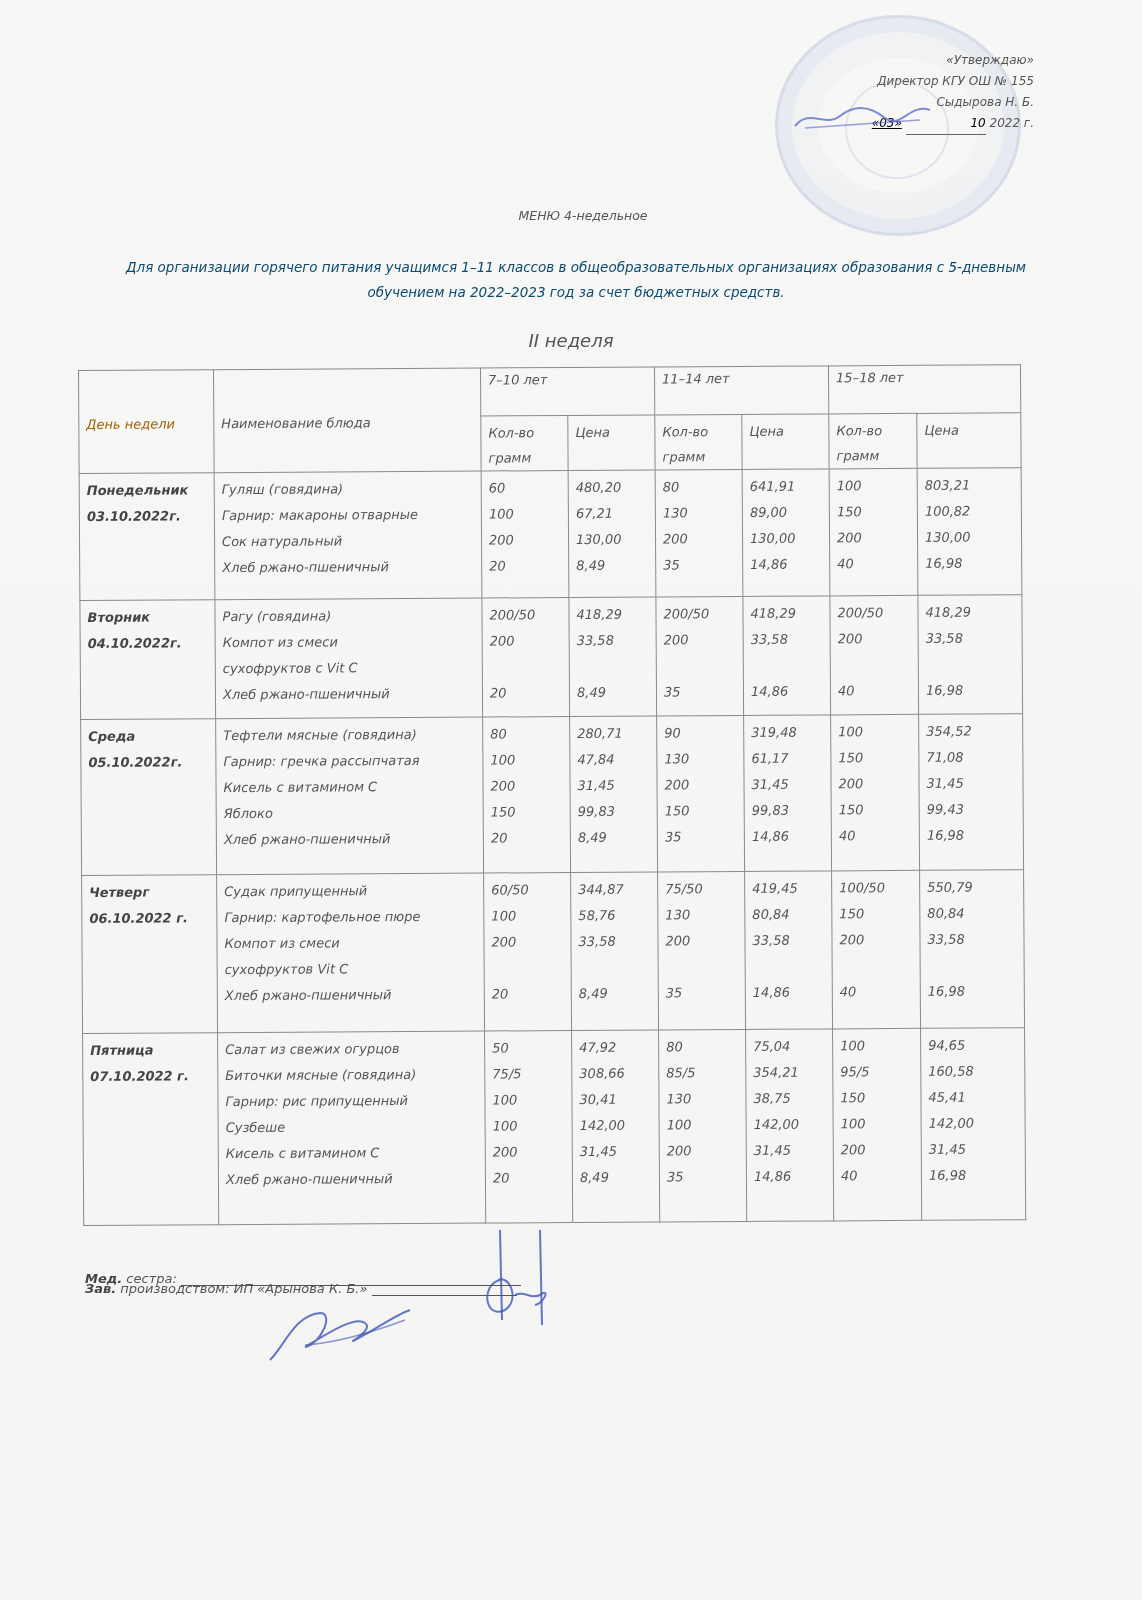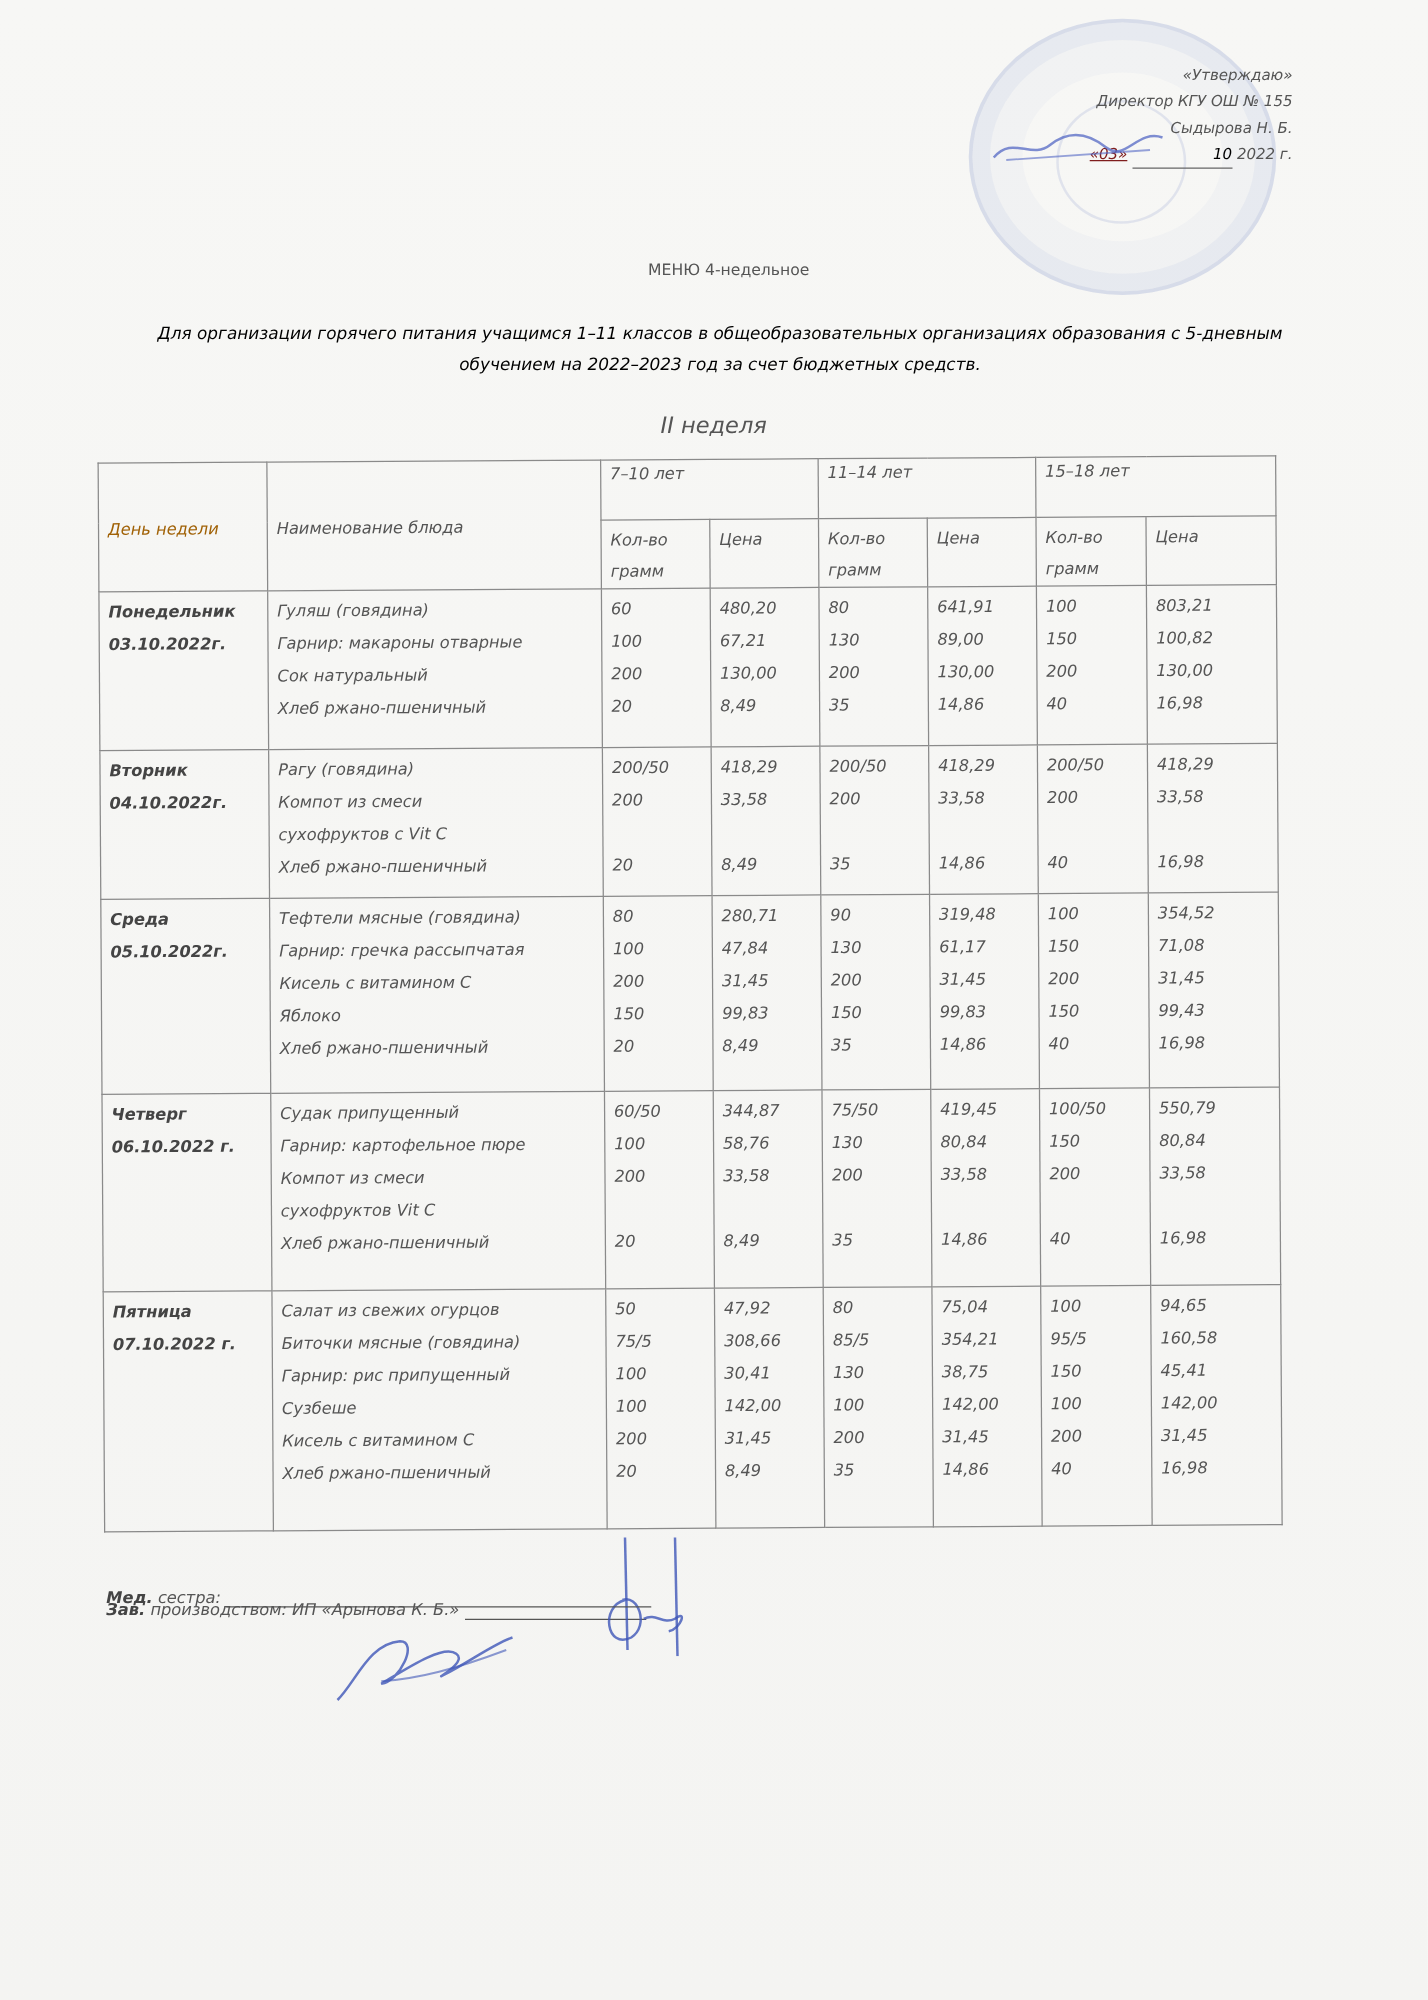--- a/index.html
+++ b/index.html
@@ -19,34 +19,34 @@
   }
   .stamp-inner {
     position:absolute; left:845px; top:80px; width:100px; height:95px; border-radius:50%;
     border:2px solid rgba(120,140,200,0.18);
   }
   .approval {
     position:absolute; right:108px; top:50px; text-align:right;
     font-size:12px; line-height:21px; color:#555; font-style:italic;
   }
   .approval .line { display:block; white-space:nowrap; }
-  .approval .date-u { text-decoration:underline; color:#7f1d1d; }
+  .approval .date-u { text-decoration:underline; color:#000000; }
   .approval .blank { display:inline-block; width:80px; border-bottom:1px solid #666; }
 
   .sig-director {
     position:absolute; left:795px; top:100px;
   }
 
   .title {
     position:absolute; left:0; right:0; top:208px; text-align:center;
-    font-size:12.5px; color:#555; padding-left:24px;
+    font-size:12.5px; color:#555; font-style:italic;padding-left:24px;
   }
   .subtitle {
     position:absolute; left:120px; right:110px; top:255px; text-align:center;
-    font-size:13.5px; line-height:25px; color:#000000; font-style:italic;
+    font-size:13.5px; line-height:25px; color:#0c4a6e; font-style:italic;
   }
   .week {
     position:absolute; left:0; right:0; top:330px; text-align:center;
     font-size:18px; color:#555; font-style:italic;
   }
 
   
   .menu-table {
     position:absolute; left:78px; top:370px;
     border-collapse:collapse; transform:rotate(-0.35deg); transform-origin:left top;

